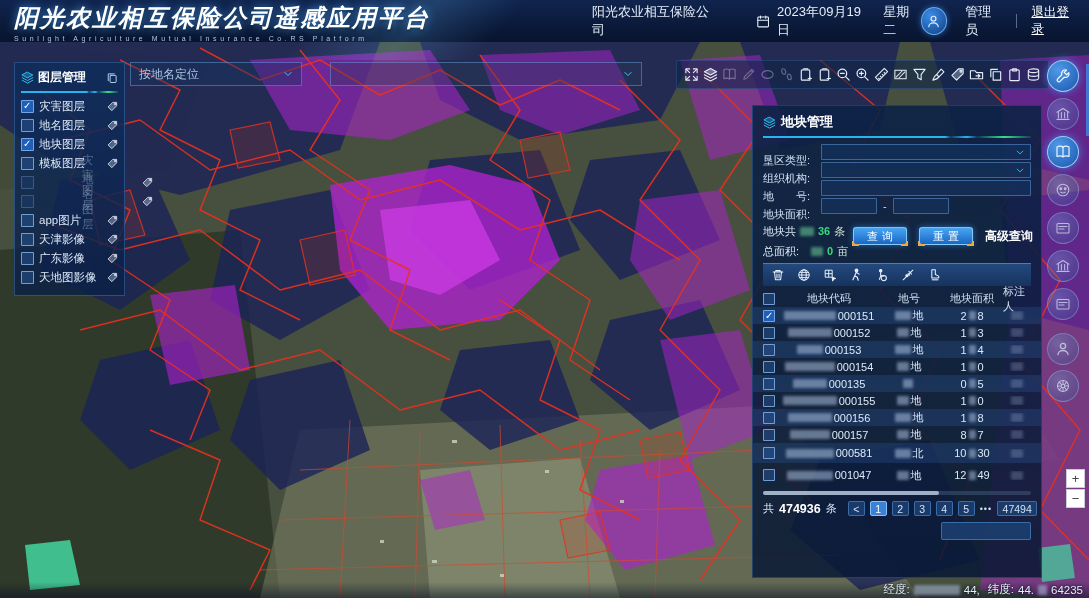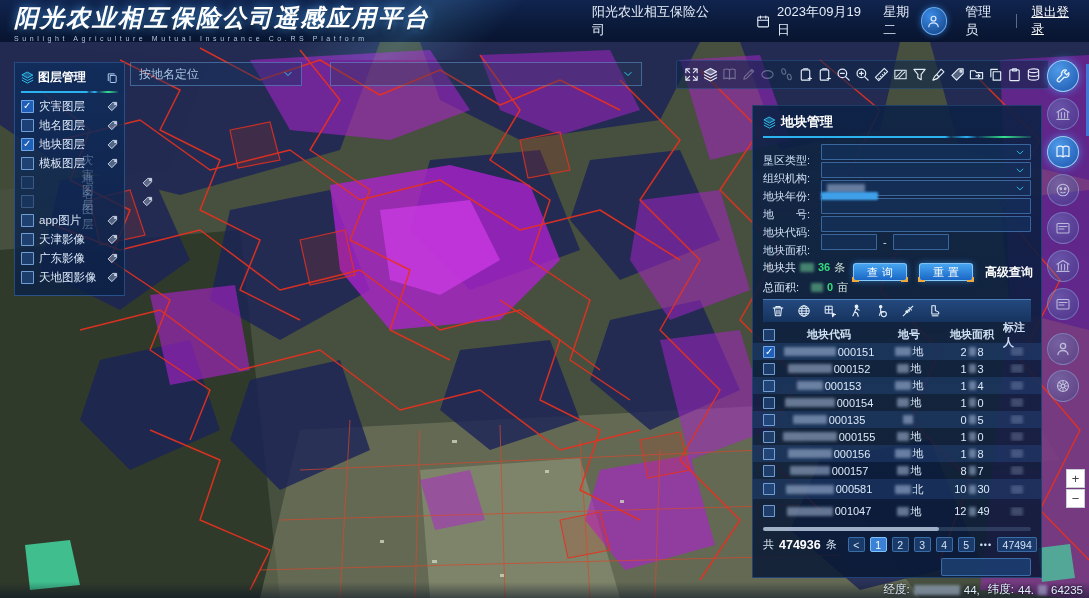--- a/index.html
+++ b/index.html
@@ -91,21 +91,21 @@
       border-radius:3px;box-shadow:0 0 6px rgba(60,160,255,.55);}
   .btn::before{content:"";position:absolute;left:-2px;bottom:-2px;width:5px;height:3px;
       border-left:2px solid #f2a93b;border-bottom:2px solid #f2a93b;}
   .btn::after{content:"";position:absolute;right:-2px;bottom:-2px;width:5px;height:3px;
       border-right:2px solid #f2a93b;border-bottom:2px solid #f2a93b;}
   .advanced{color:#fff;font-weight:bold;font-size:12px;cursor:pointer;}
   .actionbar{margin:2px 10px 0;height:22px;background:linear-gradient(180deg,#24497e,#16335e);
       border-top:1px solid rgba(110,175,240,.6);display:flex;align-items:center;gap:11px;padding:0 8px;}
   .aicon{width:15px;height:15px;color:#eaf3fd;cursor:pointer;}
   .aicon svg{width:14px;height:14px;}
-  .thead{display:flex;align-items:center;height:13px;margin-top:6px;padding:0 10px;color:#cfe0f3;font-weight:bold;}
+  .thead{display:flex;align-items:center;height:13px;margin-top:6px;padding:0 10px;color:#cfe0f3;font-weight:normal;}
   .c-cb{flex:0 0 18px;display:flex;align-items:center;}
   .c-code{flex:0 0 96px;display:flex;align-items:center;justify-content:center;gap:2px;}
   .c-plot{flex:0 0 64px;display:flex;align-items:center;justify-content:center;gap:2px;}
   .c-area{flex:0 0 62px;display:flex;align-items:center;justify-content:center;gap:2px;}
   .c-ann{flex:1;display:flex;align-items:center;justify-content:center;overflow:hidden;}
   .tbody{margin-top:2px;}
   .trow{display:flex;align-items:center;height:17px;padding:0 10px;cursor:pointer;}
   .trow:nth-child(odd){background:rgba(45,90,155,.3);}
   .trow.tall{height:20px;}
   .trow.taller{height:24px;}
@@ -701,37 +701,21 @@
     </div>
     <div class="frow">
       <label>组织机构:</label>
       <div class="sel">
           <svg class="chev" viewBox="0 0 16 16">
             <use href="#i-chev"></use>
           </svg>
         </div>
     </div>
     <div class="frow">
-      <label>地块年份:</label>
-      <div class="sel">
-          <i class="rdt" style="width:38px"></i>
-          <svg class="chev" viewBox="0 0 16 16">
-            <use href="#i-chev"></use>
-          </svg>
-        </div>
-      <i class="yearchip"></i>
-    </div>
-    <div class="frow">
       <label>地　　号:</label>
-      <div class="inp">
-          <input style="">
-        </div>
-    </div>
-    <div class="frow">
-      <label>地块代码:</label>
       <div class="inp">
           <input style="">
         </div>
     </div>
     <div class="frow range">
       <label>地块面积:</label>
       <div class="inp">
           <input style="">
         </div>
       <span class="rsep">-</span>

